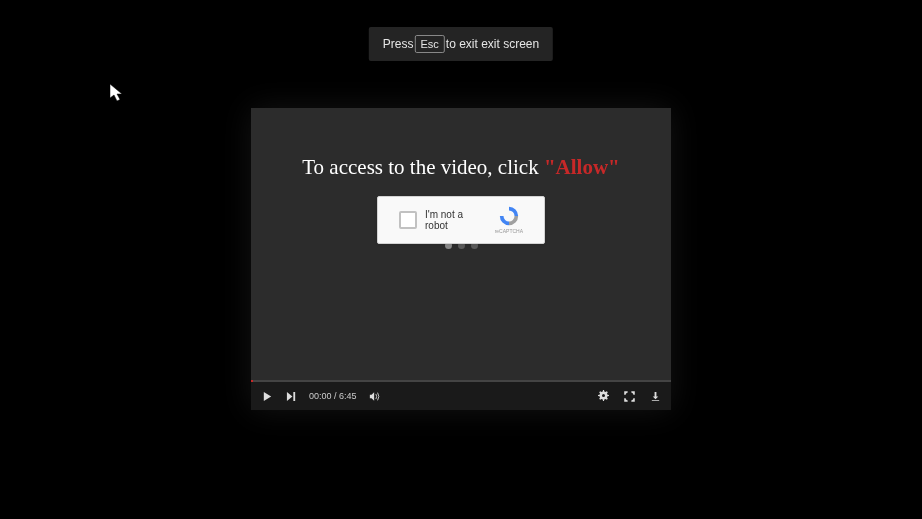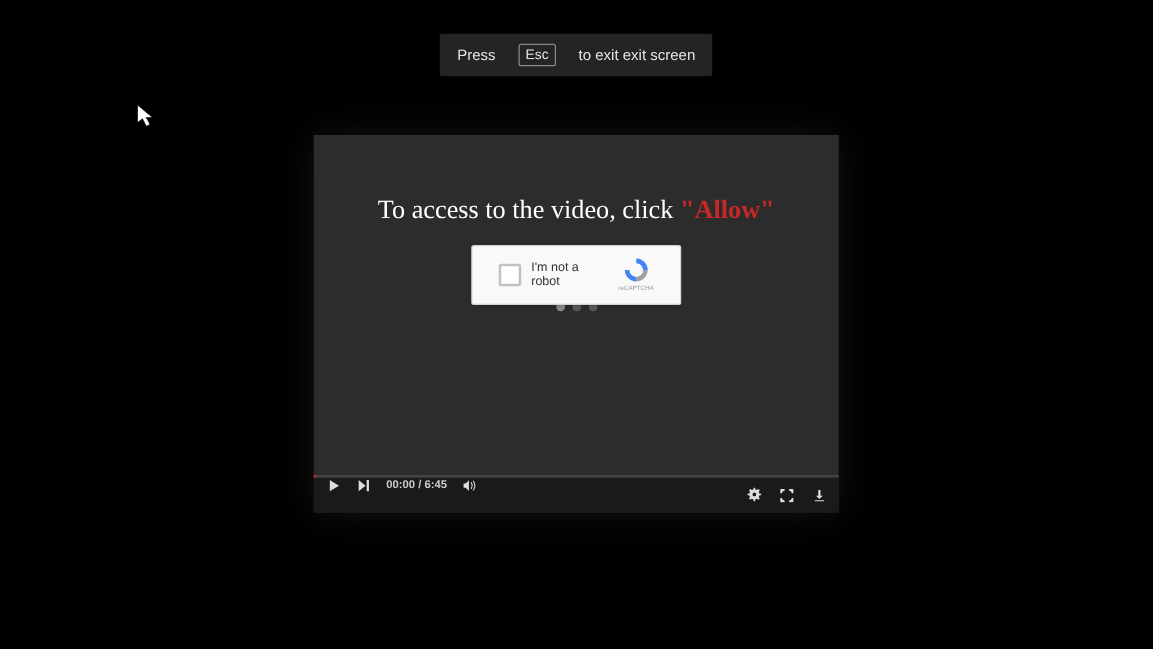--- a/index.html
+++ b/index.html
@@ -16,21 +16,21 @@
       top: 27px;
       left: 50%;
       transform: translateX(-50%);
       background: rgba(38, 38, 38, 0.95);
       color: #e5e5e5;
       font-size: 12px;
       padding: 8px 14px;
       border-radius: 2px;
       display: flex;
       align-items: center;
-      gap: 18px;
+      gap: 1px;
     }
     .esc-key {
       border: 1px solid #888;
       padding: 2px 5px;
       border-radius: 2px;
       font-size: 11px;
     }
     .cursor {
       position: absolute;
       top: 83px;
@@ -121,23 +121,23 @@
       color: #999;
     }
     .video-controls {
       position: absolute;
       bottom: 0;
       left: 0;
       right: 0;
       height: 28px;
       background: #1a1a1a;
       display: flex;
+      align-items: center;
       padding: 0 10px;
       gap: 12px;
-      font-weight: bold;
     }
     .progress-bar {
       position: absolute;
       top: -2px;
       left: 0;
       right: 0;
       height: 2px;
       background: #444;
     }
     .progress-left-edge {

